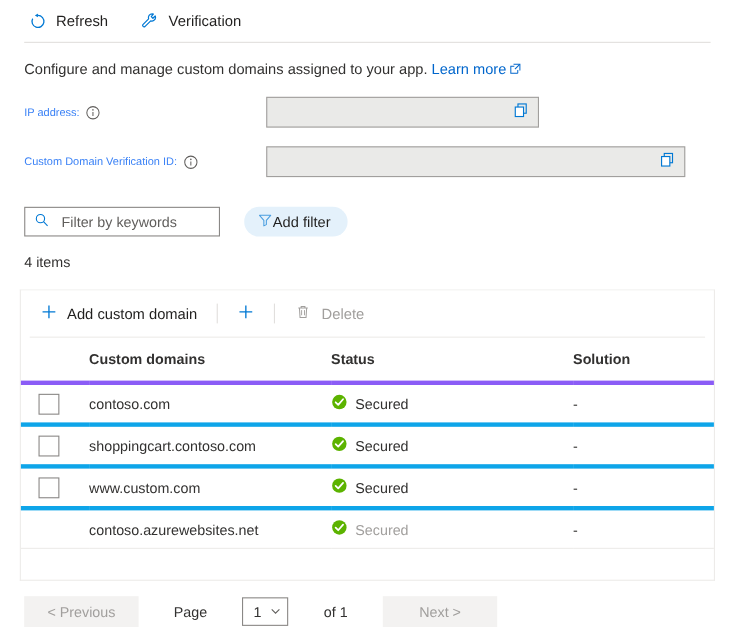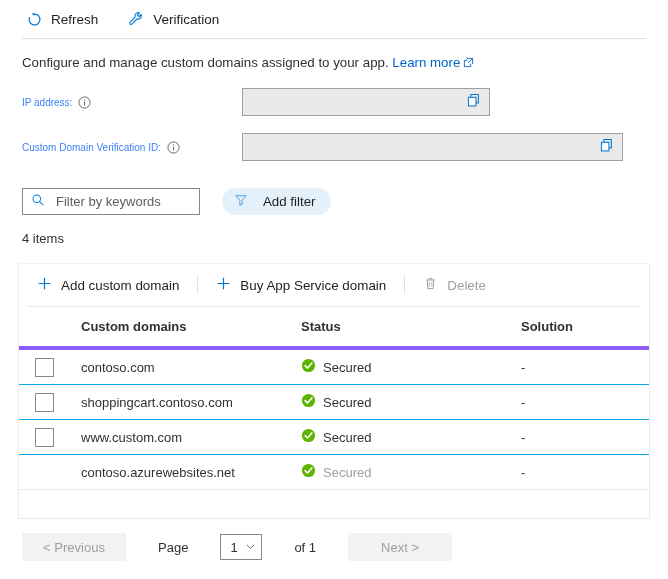--- a/index.html
+++ b/index.html
@@ -122,21 +122,21 @@
     font-size: 13px;
     color: #323130;
     margin-left: 9px;
     background: transparent;
     min-width: 0;
   }
   .search-wrap input::placeholder { color: #605e5c; }
   .add-filter {
     display: flex;
     align-items: center;
-    gap: 15px;
+    gap: 0;
     background: #e4f1fb;
     border: none;
     border-radius: 14px;
     height: 27px;
     padding: 0 16px 0 12px;
     cursor: pointer;
     font-family: "Liberation Sans", sans-serif;
     font-size: 13.3px;
     color: #201f1e;
     white-space: nowrap;
@@ -195,21 +195,21 @@
     font-size: 13px;
     color: #323130;
     padding: 12px 0 12px 0;
     border-bottom: 4px solid #8b5cf6;
   }
   table.domains td {
     font-size: 13px;
     color: #323130;
     padding: 0;
     height: 34px;
-    border-bottom: 1px solid #0ea5e9;
+    border-bottom: 4px solid #0ea5e9;
     vertical-align: middle;
   }
   tr.last-row td { border-bottom: 1px solid #edebe9; }
   .col-check { width: 46px; padding-left: 16px !important; }
   .col-domain { width: 220px; }
   .col-status { width: 220px; }
   .col-solution { width: auto; }
   th.col-check { padding-left: 16px !important; }
   .cell-pad { padding-left: 2px; }
   .chk {
@@ -377,21 +377,20 @@
       </span>
       <span>Add custom domain</span>
     </button>
     <div class="cmd-sep"></div>
     <button class="cmd-btn">
       <span>
         <svg width="15" height="15" viewBox="0 0 16 16">
           <path d="M8 1.8v12.4M1.8 8h12.4" stroke="#0078d4" stroke-width="1.3" fill="none"></path>
         </svg>
       </span>
-      <span>Buy App Service domain</span>
     </button>
     <div class="cmd-sep"></div>
     <button class="cmd-btn disabled">
       <span>
         <svg width="15" height="15" viewBox="0 0 16 16">
           <path d="M3.4 4.3h9.2M6.2 4.3V2.8h3.6v1.5M4.5 4.3l0.6 9.1h5.8l0.6-9.1" fill="none" stroke="#a19f9d" stroke-width="1"></path>
           <path d="M6.6 6.3v5M9.4 6.3v5" fill="none" stroke="#a19f9d" stroke-width="0.9"></path>
         </svg>
       </span>
       <span>Delete</span>

